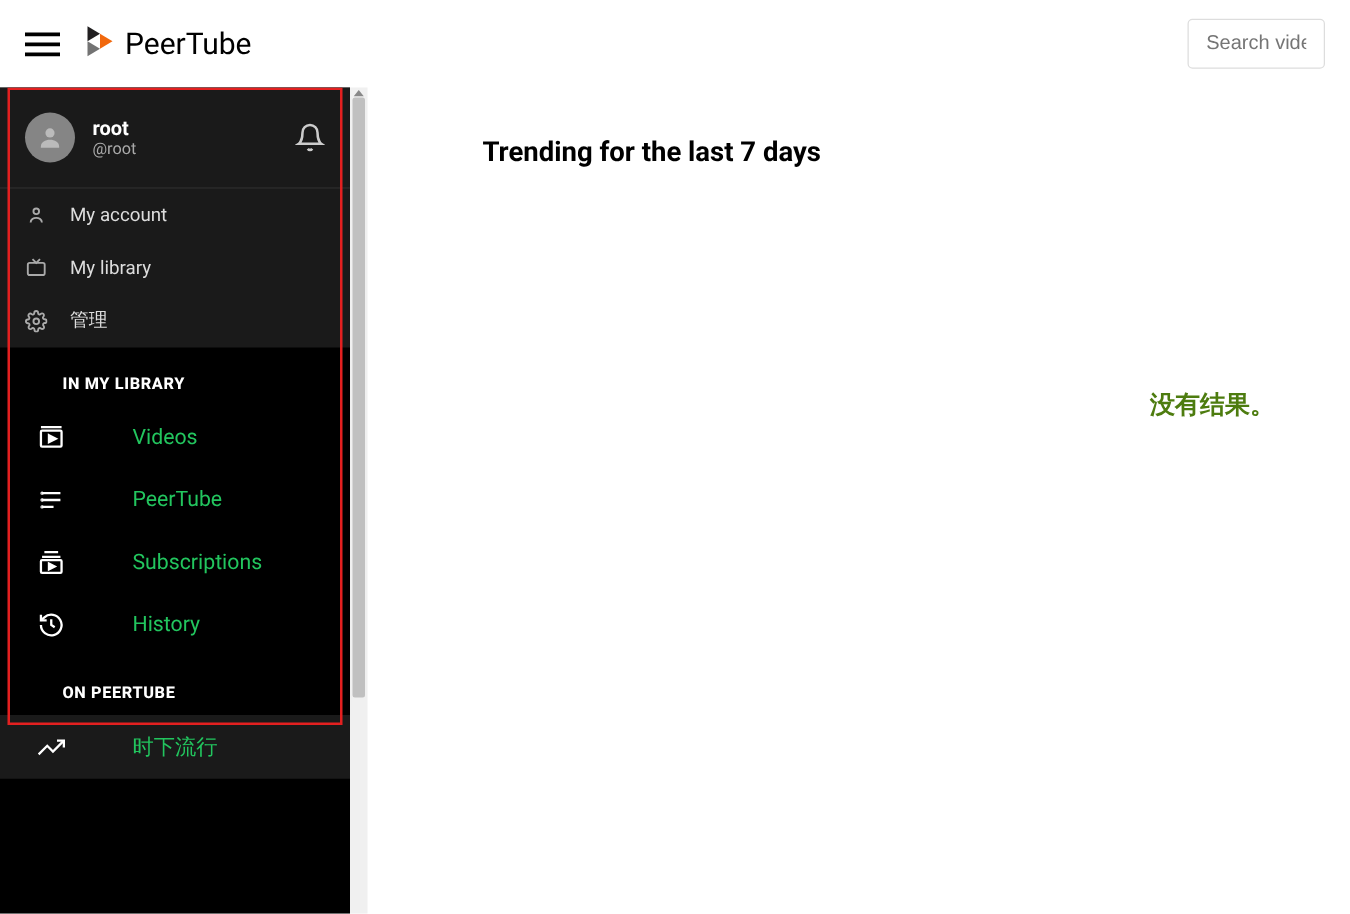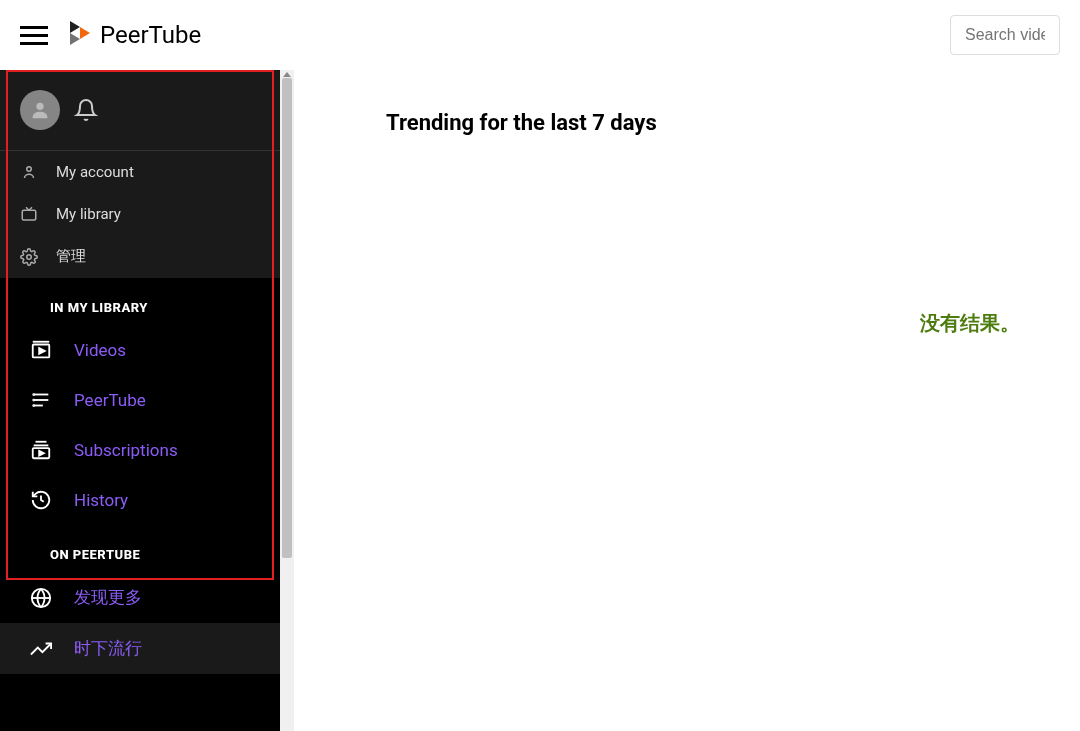--- a/index.html
+++ b/index.html
@@ -137,22 +137,23 @@
       font-weight: 800;
       letter-spacing: 0.5px;
       color: #fff;
       margin-left: 20px;
     }
     .nav-item {
       display: flex;
       align-items: center;
       padding: 14px 20px 14px 30px;
       font-size: 17px;
-      color: #8b5cf6;
+      color: #22c55e;
       cursor: pointer;
+      gap: 32px;
     }
     .nav-item .icon {
       width: 22px;
       height: 22px;
       margin-right: 22px;
       color: #fff;
     }
     .nav-item.sub {
       background: #1a1a1a;
     }
@@ -238,20 +239,24 @@
     <div class="sidebar">
       <div class="highlight-box"></div>
 
       <div class="user-block">
         <div class="avatar">
           <svg width="22" height="22" viewBox="0 0 24 24" fill="#bbb">
               <circle cx="12" cy="8" r="4"></circle>
               <path d="M4 20c0-4 4-6 8-6s8 2 8 6v1H4v-1z"></path>
             </svg>
         </div>
+        <div class="user-info">
+          <div class="username">root</div>
+          <div class="handle">@root</div>
+        </div>
         <div class="bell">
           <svg viewBox="0 0 24 24" fill="none" stroke="#ccc" stroke-width="2">
               <path d="M18 8a6 6 0 0 0-12 0c0 7-3 9-3 9h18s-3-2-3-9"></path>
               <path d="M13.73 21a2 2 0 0 1-3.46 0"></path>
             </svg>
         </div>
       </div>
 
       <div class="sub-panel">
         <div class="sub-item">
@@ -325,30 +330,20 @@
               <path d="M3 12a9 9 0 1 0 3-6.7L3 8"></path>
               <polyline points="3,3 3,8 8,8"></polyline>
               <polyline points="12,7 12,12 15,14"></polyline>
             </svg>
         </span>
         <span>History</span>
       </div>
 
       <div class="section-title">ON PEERTUBE</div>
 
-      <div class="nav-item">
-        <span class="icon">
-          <svg viewBox="0 0 24 24" fill="none" stroke="currentColor" stroke-width="2">
-              <circle cx="12" cy="12" r="10"></circle>
-              <line x1="2" y1="12" x2="22" y2="12"></line>
-              <path d="M12 2a15 15 0 0 1 0 20M12 2a15 15 0 0 0 0 20"></path>
-            </svg>
-        </span>
-        <span>发现更多</span>
-      </div>
       <div class="nav-item sub">
         <span class="icon">
           <svg viewBox="0 0 24 24" fill="none" stroke="currentColor" stroke-width="2">
               <polyline points="23,6 13.5,15.5 8.5,10.5 1,18"></polyline>
               <polyline points="17,6 23,6 23,12"></polyline>
             </svg>
         </span>
         <span>时下流行</span>
       </div>
     </div>

